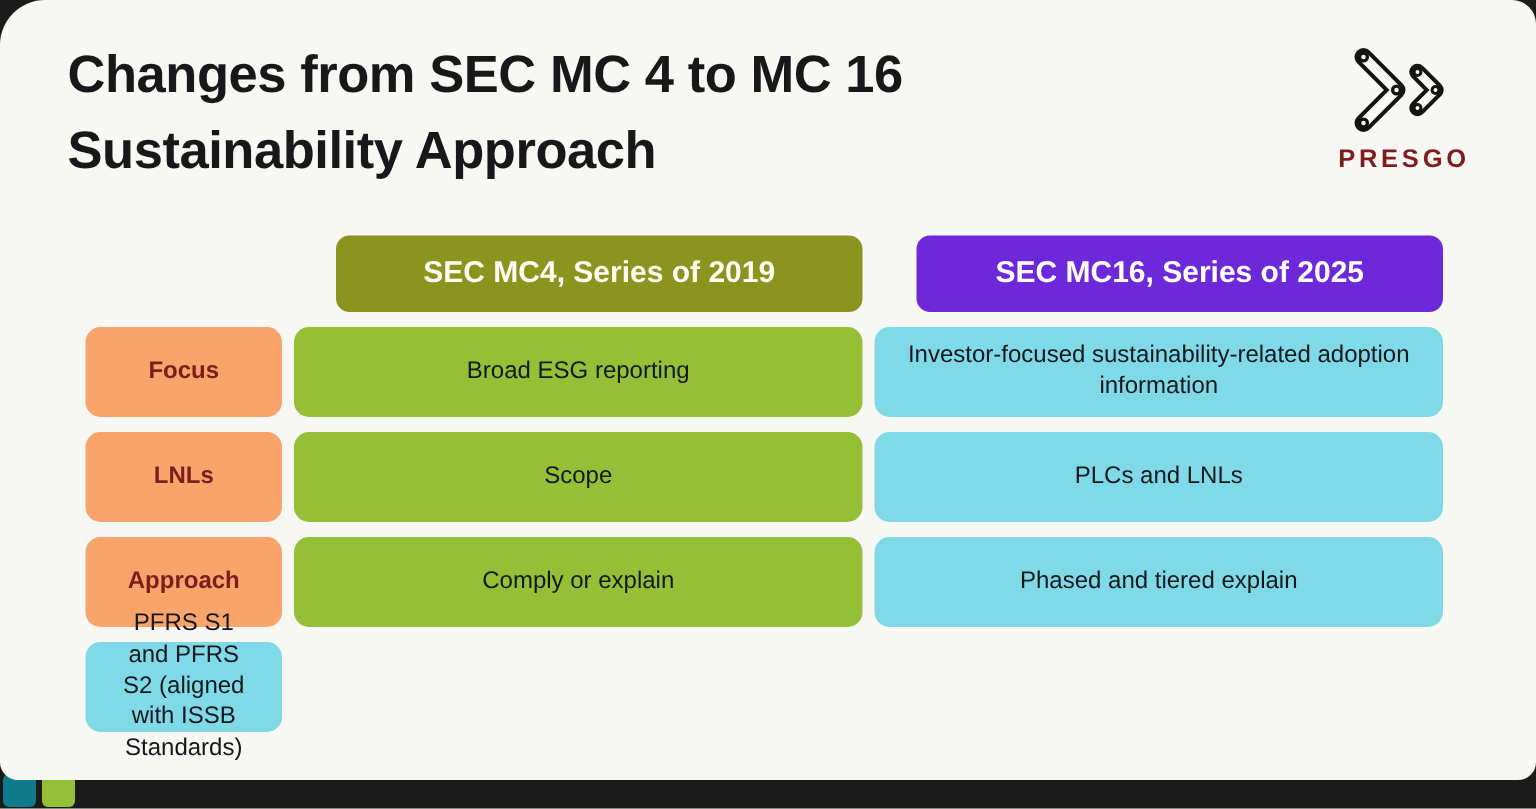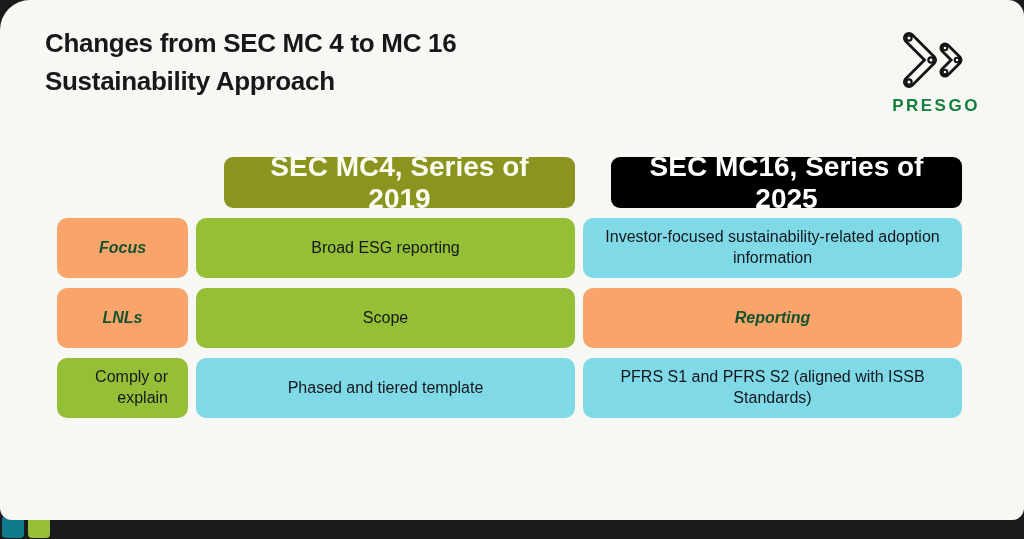--- a/index.html
+++ b/index.html
@@ -24,40 +24,40 @@
     position: absolute;
     left: 0; top: 0; right: 0; bottom: 19px;
     background: #f7f7f4;
     border-radius: 30px 16px 12px 12px;
   }
 
   .title {
     position: absolute;
     left: 45px; top: 24px;
     margin: 0;
-    font-size: 26px;
+    font-size: 35px;
     line-height: 1.47;
     font-weight: bold;
     letter-spacing: -0.3px;
     color: #17181a;
   }
 
   .logo {
     position: absolute;
     top: 28px; right: 36px;
     width: 104px;
     text-align: center;
   }
   .logo svg { display: block; margin: 0 auto; }
   .logo-text {
     margin-top: 4px;
     font-size: 17px;
     font-weight: bold;
     letter-spacing: 2.5px;
-    color: #15803d;
+    color: #7f1d1d;
   }
 
   .table {
     position: absolute;
     left: 57px; top: 157px;
     display: grid;
     grid-template-columns: 131px 379px 379px;
     grid-template-rows: 51px 60px 60px 60px 60px;
     column-gap: 8px;
     row-gap: 10px;
@@ -65,37 +65,36 @@
   .table > div {
     display: flex;
     align-items: center;
     justify-content: center;
     text-align: center;
   }
   .spacer { background: transparent; }
 
   .col-header {
     border-radius: 9px;
-    font-size: 28px;
+    font-size: 20px;
     font-weight: bold;
     color: #fdfcf2;
     padding: 4px 14px;
     margin-left: 28px;
   }
   .col-header.olive { background: #8b941f; }
-  .col-header.teal  { background: #000000; color: #ffffff; }
+  .col-header.teal  { background: #6d28d9; color: #ffffff; }
 
   .row-label {
     background: #f8a46b;
     border-radius: 10px;
     font-size: 16px;
     font-weight: bold;
-    color: #14532d;
+    color: #7f1d1d;
     padding: 4px 8px;
-    font-style: italic;
   }
 
   .cell {
     border-radius: 10px;
     font-size: 16px;
     line-height: 1.3;
     color: #14181c;
     padding: 6px 20px;
   }
   .cell.green { background: #95bf37; text-align: right; }
@@ -131,21 +130,22 @@
     <div class="spacer"></div>
     <div class="col-header olive">SEC MC4, Series of 2019</div>
     <div class="col-header teal">SEC MC16, Series of 2025</div>
 
     <div class="row-label">Focus</div>
     <div class="cell green">Broad ESG reporting</div>
     <div class="cell blue">Investor-focused sustainability-related adoption information</div>
 
     <div class="row-label">LNLs</div>
     <div class="cell green">Scope</div>
+    <div class="cell blue">PLCs and LNLs</div>
 
-    <div class="row-label">Reporting</div>
+    <div class="row-label">Approach</div>
     <div class="cell green">Comply or explain</div>
-    <div class="cell blue">Phased and tiered template</div>
+    <div class="cell blue">Phased and tiered explain</div>
 
     <div class="cell blue">PFRS S1 and PFRS S2 (aligned with ISSB Standards)</div>
   </div>
 
 </div>
 
 </body></html>

